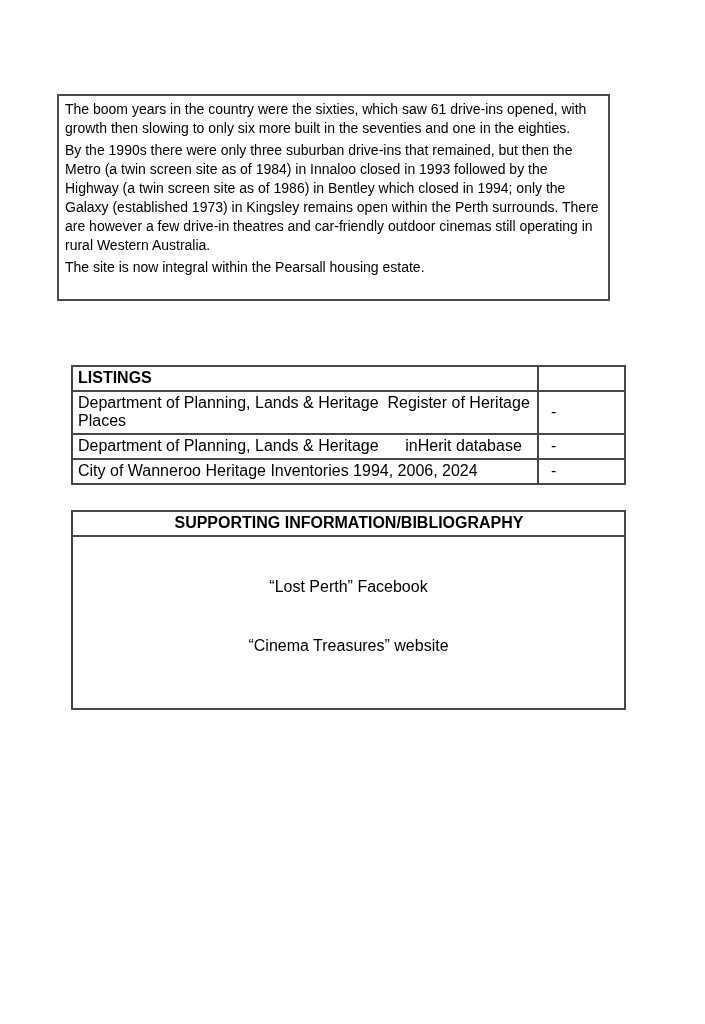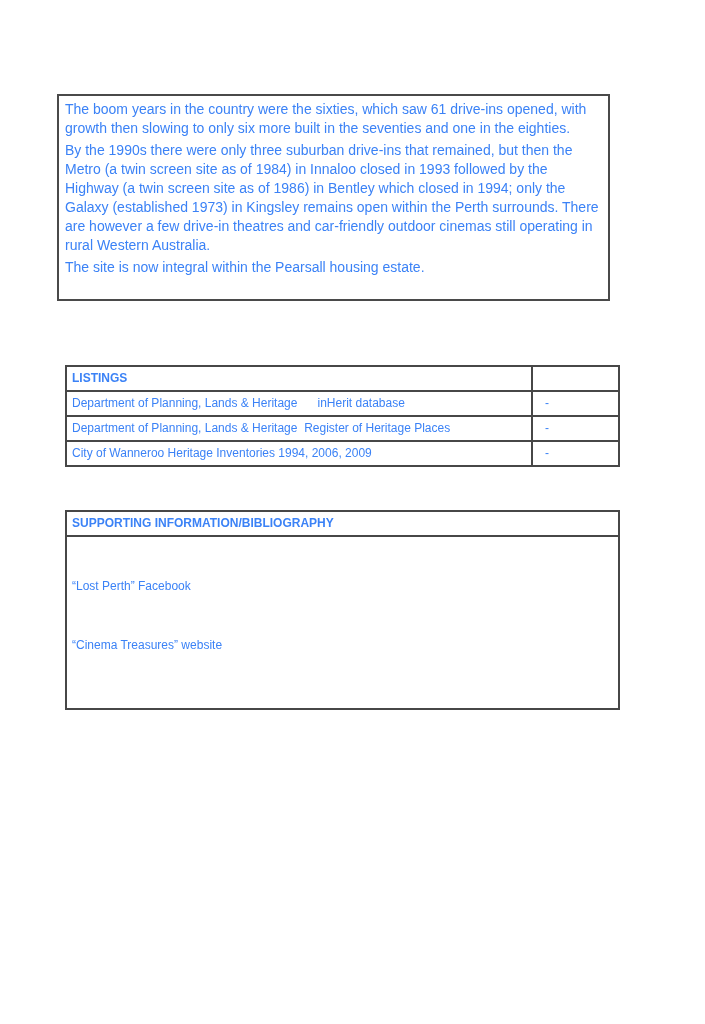--- a/index.html
+++ b/index.html
@@ -2,21 +2,21 @@
 <html><head>
 <meta charset="utf-8">
 <style>
   html, body { margin: 0; padding: 0; background: #ffffff; }
   .page {
     position: relative;
     width: 705px;
     height: 1024px;
     background: #ffffff;
     font-family: "Liberation Sans", sans-serif;
-    color: #3b82f6;
+    color: #000000;
     overflow: hidden;
   }
 
   
   .narrative-box {
     position: absolute;
     left: 57px;
     top: 94px;
     width: 553px;
     box-sizing: border-box;
@@ -27,43 +27,43 @@
     margin: 0 0 3px 0;
     font-size: 14px;
     line-height: 19px;
     white-space: pre-wrap;
   }
   .narrative-box p:last-child { margin-bottom: 16px; }
 
   
   table.doc-table {
     position: absolute;
-    left: 65px;
+    left: 71px;
     width: 553px;
     border-collapse: collapse;
     table-layout: fixed;
-    font-size: 12px;
+    font-size: 16px;
     border-radius: 20px;
   }
   table.doc-table td {
     border: 2px solid #474747;
     padding: 2px 4px 3px 5px;
     line-height: 18px;
     vertical-align: middle;
     white-space: pre-wrap;
     overflow: hidden;
   }
   .bold { font-weight: bold; }
 
   
   table.listings-table { top: 365px; }
   table.listings-table td.status-cell { padding-left: 12px; }
 
   
-  table.bib-table { top: 510px; }
+  table.bib-table { top: 510px; text-align: center; }
   table.bib-table td.bib-body { vertical-align: top; padding: 4px 5px 5px 5px; }
   table.bib-table td.bib-body p {
     margin: 0 0 4px 0;
     line-height: 19px;
     white-space: pre-wrap;
   }
   table.bib-table td.bib-body p:last-child { margin-bottom: 12px; }
 </style>
 </head>
 <body>
@@ -80,29 +80,29 @@
     <colgroup>
       <col style="width:466px">
       <col style="width:87px">
     </colgroup>
     <tbody>
       <tr>
         <td class="bold">LISTINGS</td>
         <td class="status-cell"></td>
       </tr>
       <tr>
+        <td>Department of Planning, Lands &amp; Heritage  Register of Heritage Places</td>
+        <td class="status-cell">-</td>
+      </tr>
+      <tr>
         <td>Department of Planning, Lands &amp; Heritage      inHerit database</td>
         <td class="status-cell">-</td>
       </tr>
       <tr>
-        <td>Department of Planning, Lands &amp; Heritage  Register of Heritage Places</td>
-        <td class="status-cell">-</td>
-      </tr>
-      <tr>
-        <td>City of Wanneroo Heritage Inventories 1994, 2006, 2009</td>
+        <td>City of Wanneroo Heritage Inventories 1994, 2006, 2024</td>
         <td class="status-cell">-</td>
       </tr>
     </tbody>
   </table>
 
   <table class="doc-table bib-table">
     <colgroup>
       <col style="width:553px">
     </colgroup>
     <tbody>

